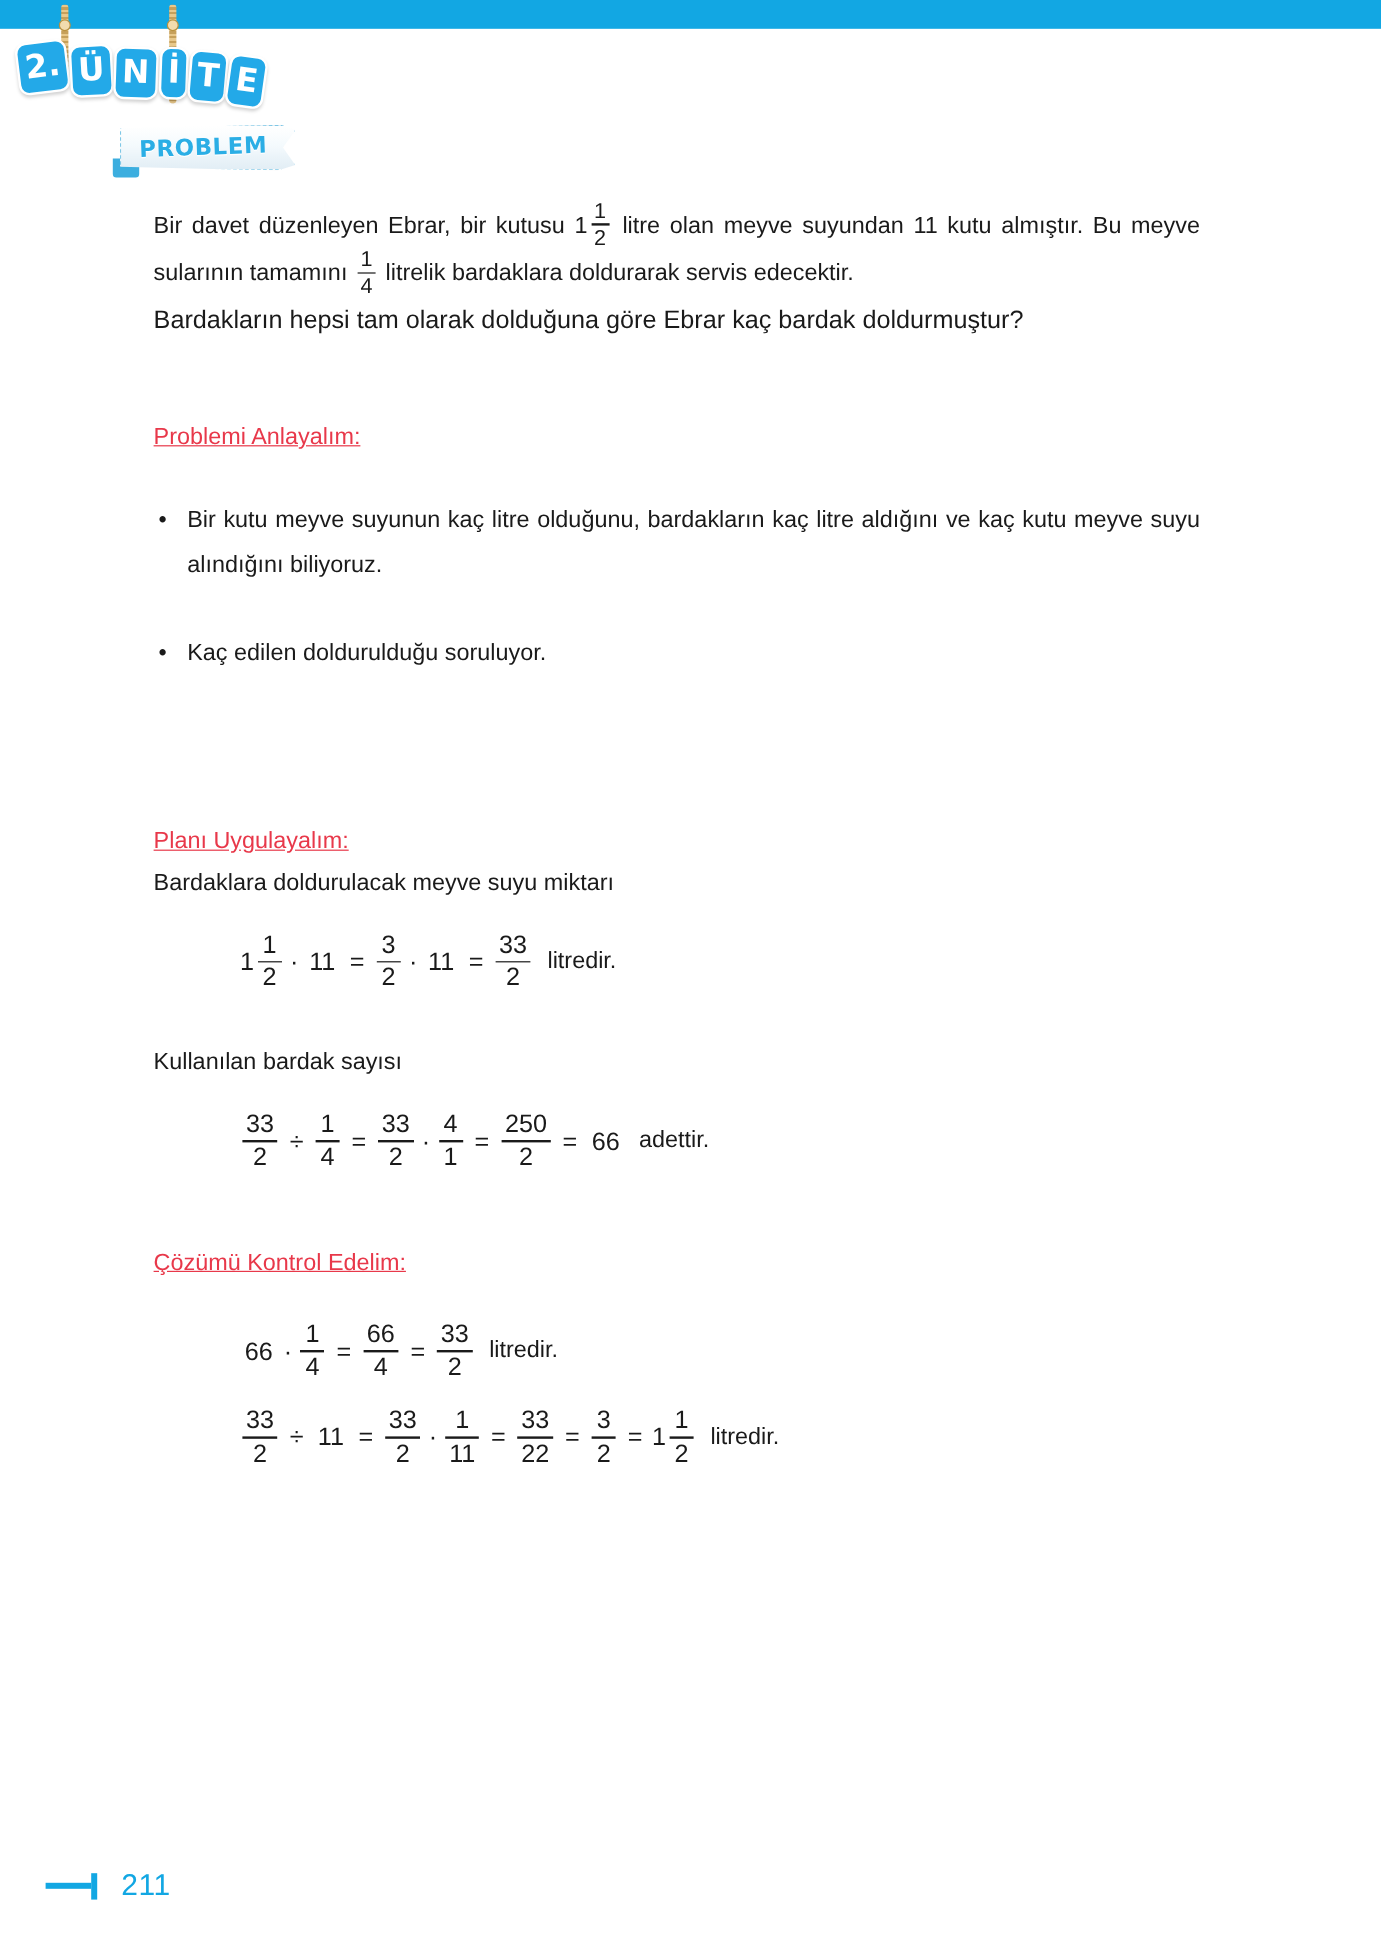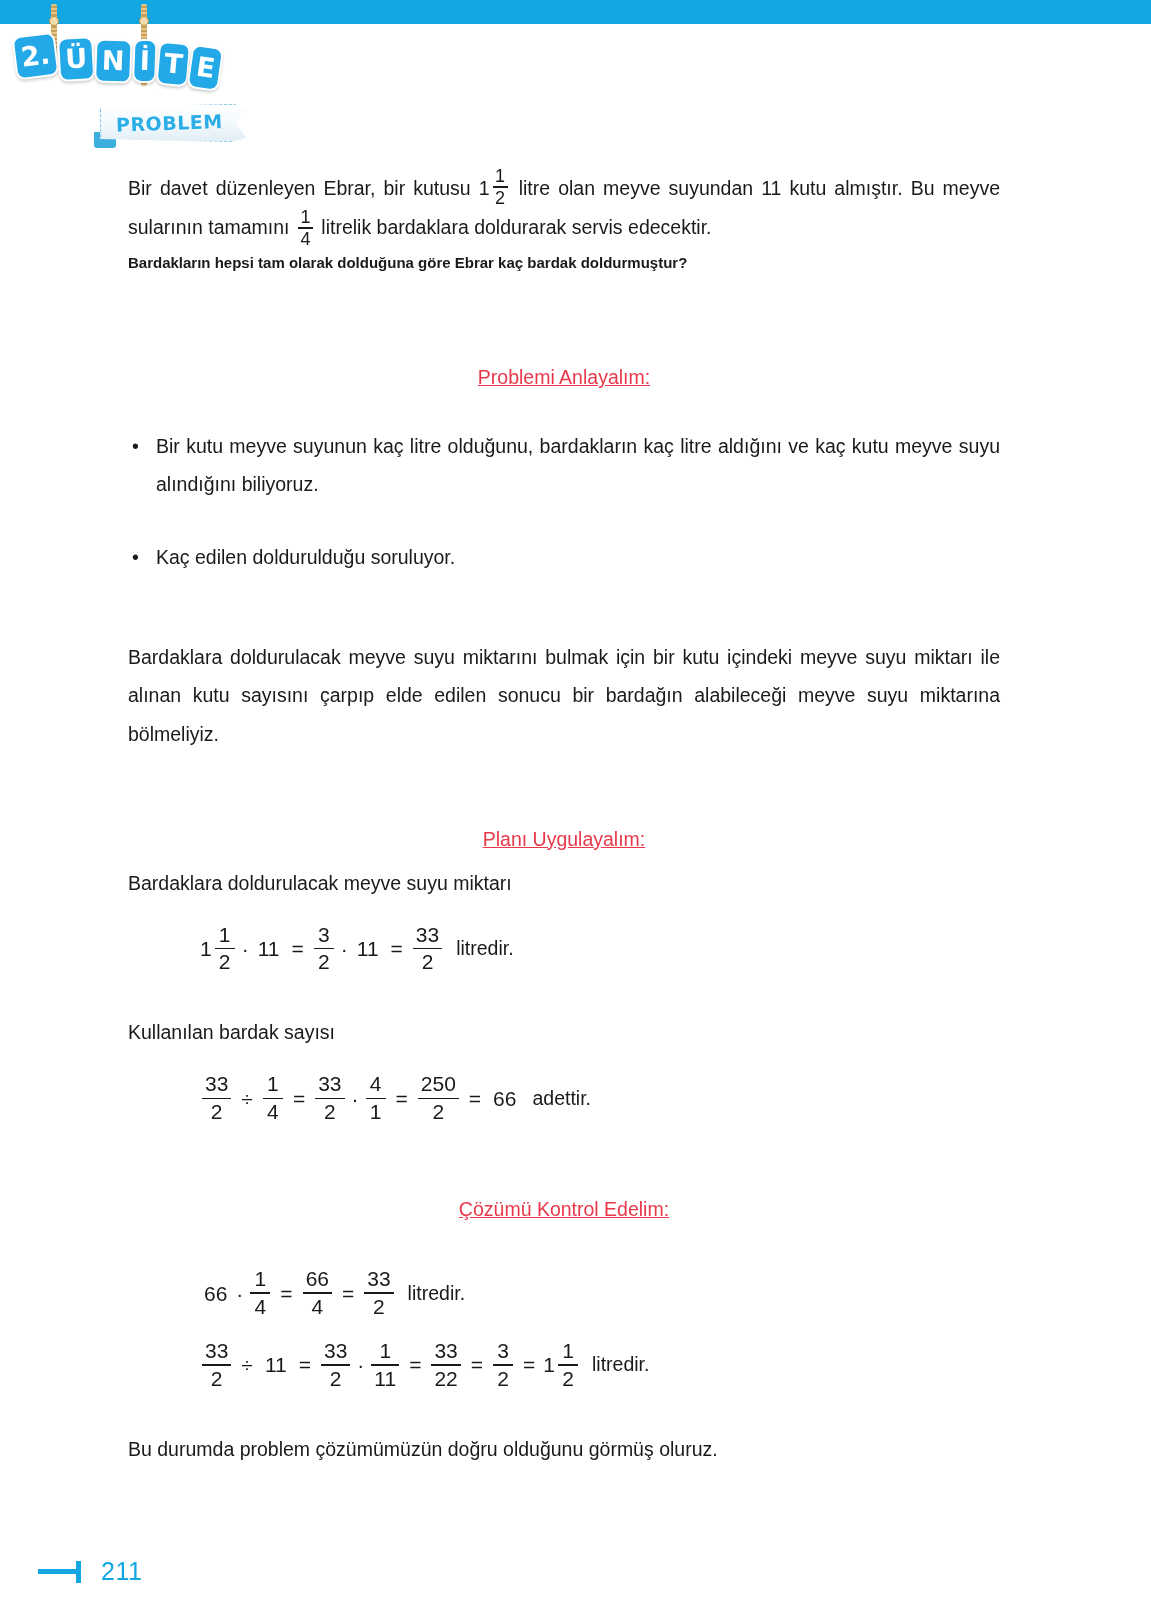--- a/index.html
+++ b/index.html
@@ -131,33 +131,32 @@
     width: 872px;
   }
   .para {
     font-size: 19.5px;
     line-height: 1.95;
     text-align: justify;
     margin: 0;
   }
   .para.left { text-align: left; }
   .q-bold {
-    font-size: 15px;
-    font-weight: bold;
+    font-size: 21px;
+    font-weight: normal;
     line-height: 1.6;
-    margin: 2px 0 16px 0;
+    margin: 2px 0 4px 0;
   }
 
   .sec-head {
     color: #E8384A;
     font-size: 19.5px;
     text-decoration: underline;
-    margin: 10px;
+    margin: 0;
     line-height: 1.5;
-    text-align: center;
   }
 
   .bullets { margin: 4px 0 0 0; padding: 0; list-style: none; }
   .bullets li {
     font-size: 19.5px;
     line-height: 1.95;
     text-align: justify;
     padding-left: 28px;
     position: relative;
     margin-top: 35px;
@@ -303,21 +302,20 @@
   <div class="spacer-lg"></div>
 
   <p class="sec-head">Problemi Anlayalım:</p>
   <ul class="bullets">
     <li>Bir kutu meyve suyunun kaç litre olduğunu, bardakların kaç litre aldığını ve kaç kutu meyve suyu alındığını biliyoruz.</li>
     <li class="nojust">Kaç edilen doldurulduğu soruluyor.</li>
   </ul>
 
   <div class="spacer-lg"></div>
 
-  <p class="para">Bardaklara doldurulacak meyve suyu miktarını bulmak için bir kutu içindeki meyve suyu miktarı ile alınan kutu sayısını çarpıp elde edilen sonucu bir bardağın alabileceği meyve suyu miktarına bölmeliyiz.</p>
 
   <div class="spacer-lg"></div>
 
   <p class="sec-head">Planı Uygulayalım:</p>
   <p class="para left">Bardaklara doldurulacak meyve suyu miktarı</p>
 
   <div class="spacer-sm"></div>
 
   <div class="eq">
     <span class="mixed">
@@ -461,20 +459,19 @@
           <span class="num">1</span>
           <span class="bar"></span>
           <span class="den">2</span>
         </span>
     </span>
     <span class="trail">litredir.</span>
   </div>
 
   <div class="spacer-md"></div>
 
-  <p class="para left">Bu durumda problem çözümümüzün doğru olduğunu görmüş oluruz.</p>
 </div>
 
 <div class="footer">
   <div class="foot-rule"></div>
   <div class="foot-cap"></div>
   <span class="page-num">211</span>
 </div>
 
 </body></html>

